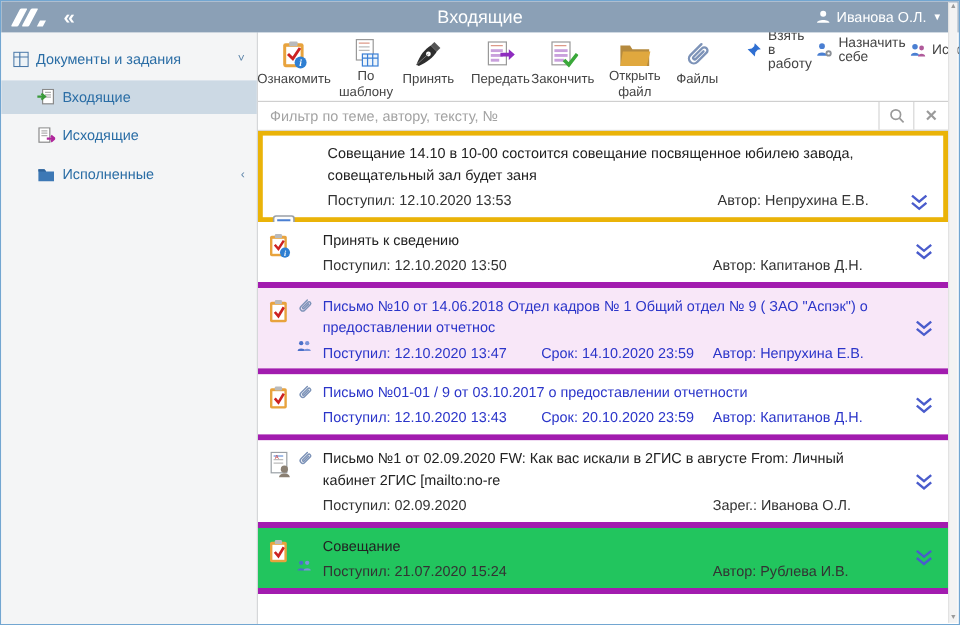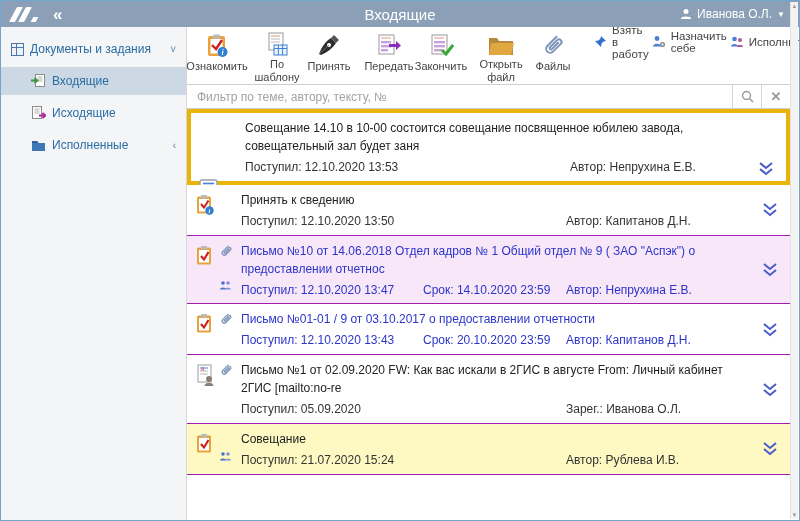--- a/index.html
+++ b/index.html
@@ -11,21 +11,21 @@
   .logo { display:flex; align-items:flex-end; margin-left:12px; height:15px; position:relative; width:26px; }
   .logo .bar { width:6px; height:15px; background:#fff; transform:skewX(-28deg); margin-right:3px; border-radius:1px; }
   .logo .dot { width:5px; height:5px; background:#fff; transform:skewX(-28deg); position:absolute; right:2px; bottom:0; }
   .collapse { color:#fff; font-size:17px; font-weight:bold; margin-left:14px; cursor:pointer; line-height:1; }
   .htitle { position:absolute; left:0; right:0; text-align:center; font-size:15px; color:#fff; }
   .user { position:absolute; right:14px; display:flex; align-items:center; gap:5px; font-size:12px; cursor:pointer; }
   .user .caret { font-size:8px; }
 
   
   .bodyrow { flex:1; display:flex; min-height:0; }
-  .sidebar { width:186px; flex:none; background:#f4f5f6; border-right:1px solid #d5d7d9; padding-top:8px; font-size:12px; color:#2a6da5; }
+  .sidebar { width:214px; flex:none; background:#f4f5f6; border-right:1px solid #d5d7d9; padding-top:8px; font-size:12px; color:#2a6da5; }
   .snav-root { display:flex; align-items:center; gap:6px; padding:7px 10px; cursor:pointer; }
   .snav-root .lbl { flex:1; }
   .snav-chev { color:#5b83a8; font-size:10px; }
   .snav-item { display:flex; align-items:center; gap:6px; padding:7px 10px 7px 30px; cursor:pointer; margin-top:4px; }
   .snav-item.selected { background:#ccd9e4; }
   .snav-item .lbl { flex:1; }
 
   .main { flex:1; display:flex; flex-direction:column; background:#fff; min-width:0; margin-right:9px; }
 
   
@@ -41,24 +41,24 @@
 
   
   .filterbar { height:25px; flex:none; display:flex; border:1px solid #cfcfcf; border-left:none; border-right:none; }
   .filterbar input { flex:1; border:none; outline:none; padding:0 10px; font-size:12px; color:#333; font-family:"Liberation Sans",sans-serif; }
   .filterbar input::placeholder { color:#a3a3a3; }
   .f-btn { width:29px; border-left:1px solid #d6d6d6; display:flex; align-items:center; justify-content:center; cursor:pointer; color:#9a9a9a; }
   .f-btn.close { font-size:13px; font-weight:bold; color:#9a9a9a; }
 
   
   .list { flex:1; overflow:hidden; }
-  .item { display:flex; border-bottom:1px solid #a21caf; background:#fff; position:relative; padding:6px 0 5px; }
+  .item { display:flex; border-bottom:5px solid #a21caf; background:#fff; position:relative; padding:6px 0 5px; }
   .item.selected { border:4px solid #eab308;align-items:flex-end; }
   .item.pink { background:#f8e7f8; }
-  .item.yellow { background:#fef9c3;justify-content:space-between; }
+  .item.yellow { background:#22c55e;justify-content:space-between; }
   .icon-zone { width:54px; flex:none; position:relative; }
   .main-ic { position:absolute; left:8px; top:3px; }
   .clip-ic { position:absolute; left:32px; top:2px; }
   .people-ic { position:absolute; left:32px; bottom:2px; }
   .content { flex:1; min-width:0; }
   .title { font-size:12px; color:#222; line-height:1.5; }
   .meta { display:flex; font-size:12px; color:#333; margin-top:4px; line-height:1.4; }
   .m1 { width:182px; flex:none; }
   .m2 { width:143px; flex:none; }
   .m3 { flex:1; }
@@ -451,21 +451,21 @@
               <svg width="14" height="14" viewBox="0 0 14 14">
                   <g transform="rotate(45 7 7)">
                     <path d="M5 2 v7.5 a2.2 2.2 0 0 0 4.4 0 V3 a1.4 1.4 0 0 0 -2.8 0 v6 a0.7 0.7 0 0 0 1.4 0 V3.5" stroke="#7d93b8" stroke-width="1.2" fill="none" stroke-linecap="round"></path>
                   </g>
                 </svg>
             </span>
           </div>
           <div class="content">
             <div class="title">Письмо №1 от 02.09.2020 FW: Как вас искали в 2ГИС в августе From: Личный кабинет 2ГИС [mailto:no-re</div>
             <div class="meta">
-              <span class="m1">Поступил: 05.09.2020</span>
+              <span class="m1">Поступил: 02.09.2020</span>
               <span class="m2"></span>
               <span class="m3">Зарег.: Иванова О.Л.</span>
             </div>
           </div>
           <div class="chev-zone">
             <svg width="16" height="14" viewBox="0 0 16 14">
                 <path d="M2 1 L8 6 L14 1" stroke="#4a5ccc" stroke-width="2" fill="none"></path>
                 <path d="M2 7 L8 12 L14 7" stroke="#4a5ccc" stroke-width="2" fill="none"></path>
               </svg>
           </div>

